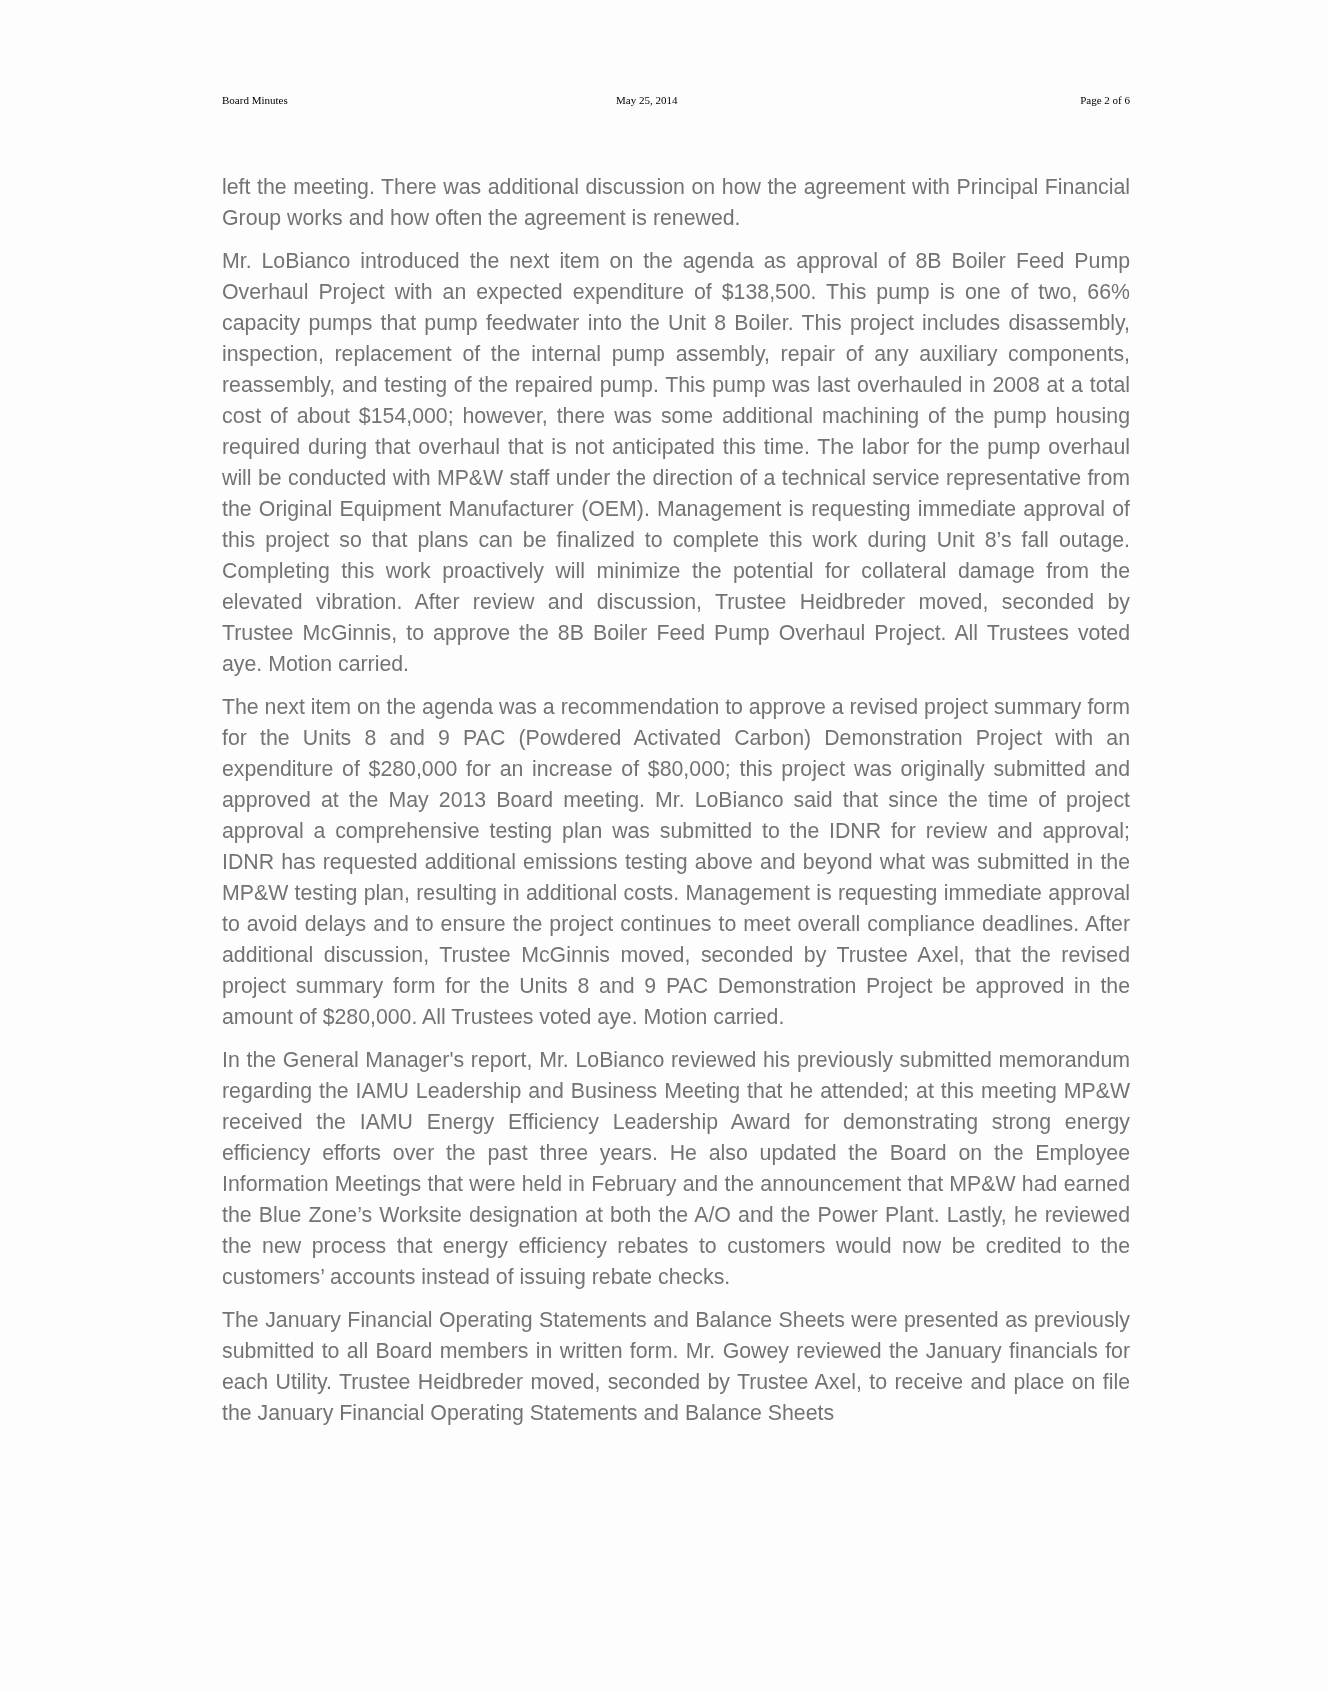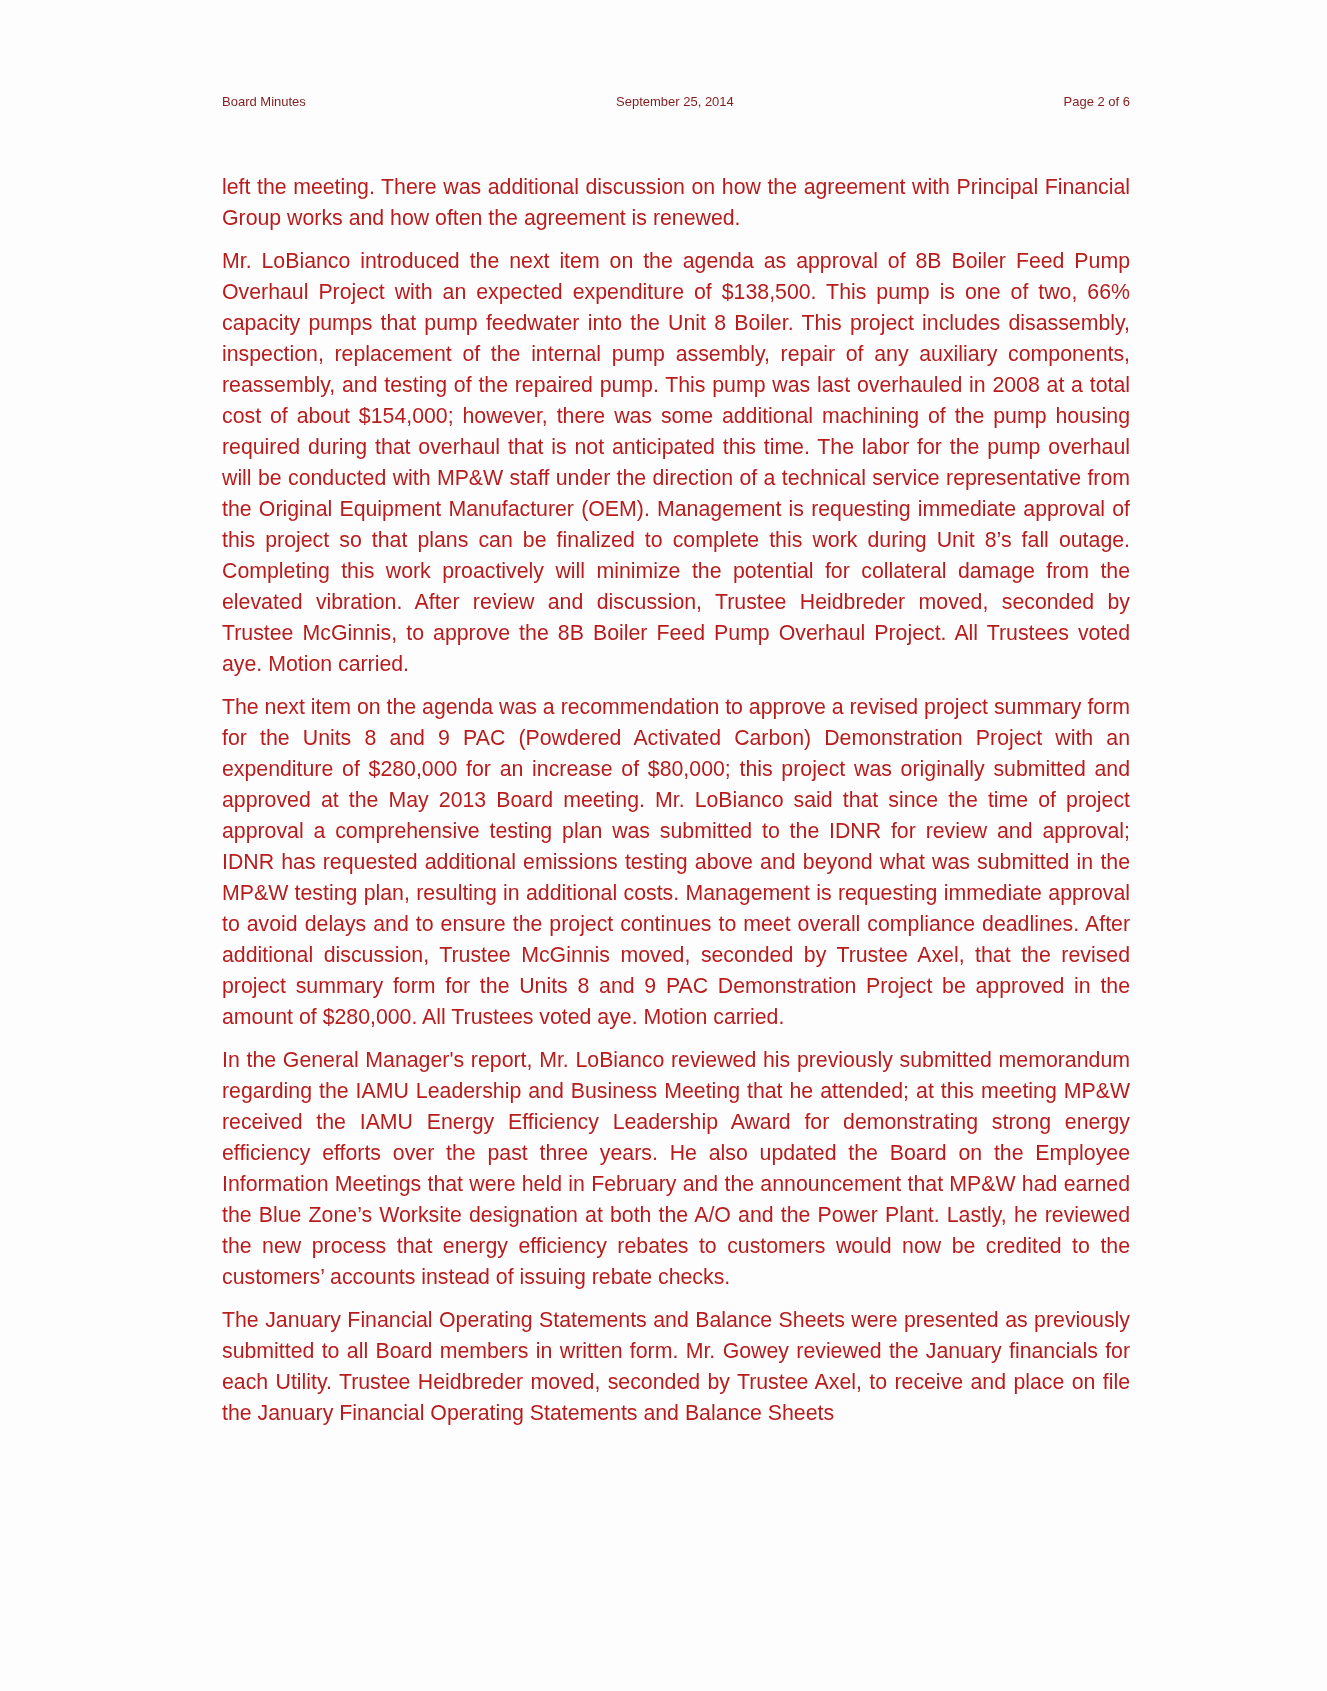--- a/index.html
+++ b/index.html
@@ -1,35 +1,35 @@
 <!DOCTYPE html>
 <html><head>
 <meta charset="utf-8">
 <style>
   html, body { margin: 0; padding: 0; background: #ffffff; }
   body { width: 1327px; height: 1691px; position: relative; overflow: hidden; }
   .page { position: absolute; left: 0; top: 0; width: 1327px; height: 1691px; background: #fdfdfd; }
   .header { position: absolute; top: 94px; left: 222px; width: 908px; height: 24px;
-            font-family: Liberation Sans, sans-serif; font-size: 13px; color: #7f1d1d; }
+            font-family: Liberation Serif, serif; font-size: 11px; color: #000000; }
   .header .left { position: absolute; left: 0; top: 0; }
   .header .center { position: absolute; left: 394px; top: 0; }
   .header .right { position: absolute; right: 0; top: 0; }
   .body { position: absolute; left: 222px; top: 172px; width: 908px;
           font-family: "Liberation Sans", sans-serif; font-size: 21.3px; line-height: 31px;
-          color: #b91c1c; text-align: justify; }
+          color: #737373; text-align: justify; }
   .body p { margin: 0 0 12px 0; }
   .body p:nth-of-type(5) { margin-bottom: 31px; }
 </style>
 </head>
 <body>
 
 <div class="page">
   <div class="header">
     <span class="left">Board Minutes</span>
-    <span class="center">September 25, 2014</span>
+    <span class="center">May 25, 2014</span>
     <span class="right">Page 2 of 6</span>
   </div>
   <div class="body">
     <p>left the meeting. There was additional discussion on how the agreement with Principal Financial Group works and how often the agreement is renewed.</p>
     <p>Mr. LoBianco introduced the next item on the agenda as approval of 8B Boiler Feed Pump Overhaul Project with an expected expenditure of $138,500. This pump is one of two, 66% capacity pumps that pump feedwater into the Unit 8 Boiler. This project includes disassembly, inspection, replacement of the internal pump assembly, repair of any auxiliary components, reassembly, and testing of the repaired pump. This pump was last overhauled in 2008 at a total cost of about $154,000; however, there was some additional machining of the pump housing required during that overhaul that is not anticipated this time. The labor for the pump overhaul will be conducted with MP&amp;W staff under the direction of a technical service representative from the Original Equipment Manufacturer (OEM). Management is requesting immediate approval of this project so that plans can be finalized to complete this work during Unit 8’s fall outage. Completing this work proactively will minimize the potential for collateral damage from the elevated vibration. After review and discussion, Trustee Heidbreder moved, seconded by Trustee McGinnis, to approve the 8B Boiler Feed Pump Overhaul Project. All Trustees voted aye. Motion carried.</p>
     <p>The next item on the agenda was a recommendation to approve a revised project summary form for the Units 8 and 9 PAC (Powdered Activated Carbon) Demonstration Project with an expenditure of $280,000 for an increase of $80,000; this project was originally submitted and approved at the May 2013 Board meeting. Mr. LoBianco said that since the time of project approval a comprehensive testing plan was submitted to the IDNR for review and approval; IDNR has requested additional emissions testing above and beyond what was submitted in the MP&amp;W testing plan, resulting in additional costs. Management is requesting immediate approval to avoid delays and to ensure the project continues to meet overall compliance deadlines. After additional discussion, Trustee McGinnis moved, seconded by Trustee Axel, that the revised project summary form for the Units 8 and 9 PAC Demonstration Project be approved in the amount of $280,000. All Trustees voted aye. Motion carried.</p>
     <p>In the General Manager's report, Mr. LoBianco reviewed his previously submitted memorandum regarding the IAMU Leadership and Business Meeting that he attended; at this meeting MP&amp;W received the IAMU Energy Efficiency Leadership Award for demonstrating strong energy efficiency efforts over the past three years. He also updated the Board on the Employee Information Meetings that were held in February and the announcement that MP&amp;W had earned the Blue Zone’s Worksite designation at both the A/O and the Power Plant. Lastly, he reviewed the new process that energy efficiency rebates to customers would now be credited to the customers’ accounts instead of issuing rebate checks.</p>
     <p>The January Financial Operating Statements and Balance Sheets were presented as previously submitted to all Board members in written form. Mr. Gowey reviewed the January financials for each Utility. Trustee Heidbreder moved, seconded by Trustee Axel, to receive and place on file the January Financial Operating Statements and Balance Sheets</p>
   </div>
 </div>

